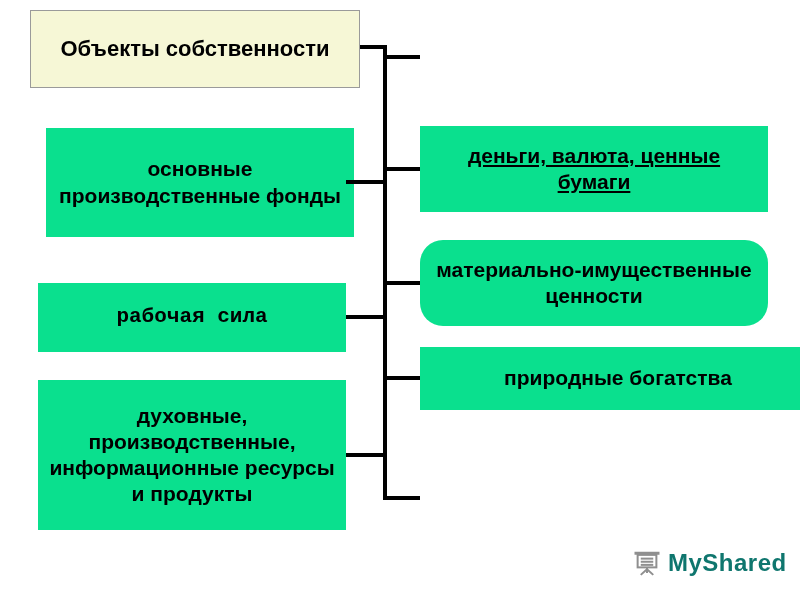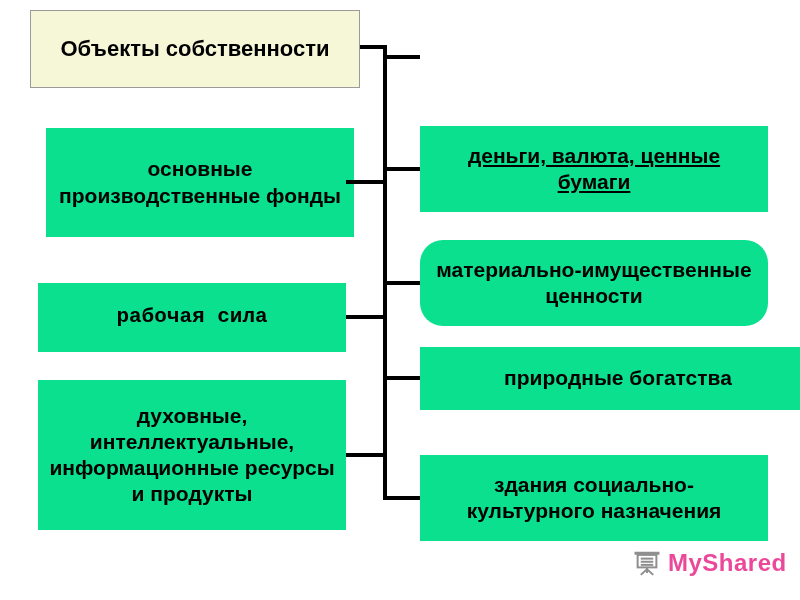--- a/index.html
+++ b/index.html
@@ -47,21 +47,21 @@
   .c-l2{left:346px;top:453px;width:41px;}
   .c-r0{left:383px;top:55px;width:37px;}
   .c-r1{left:383px;top:167px;width:37px;}
   .c-r2{left:383px;top:281px;width:37px;}
   .c-r3{left:383px;top:376px;width:37px;}
   .c-r4{left:383px;top:496px;width:37px;}
   
   .watermark{
     position:absolute;left:632px;top:548px;
     display:flex;align-items:center;gap:6px;
-    color:#ec4899;
+    color:#0f766e;
   }
   .watermark .wm-text{
     font-size:24px;font-weight:bold;letter-spacing:0.5px;
     font-family:"Liberation Sans", sans-serif;
   }
   .wm-icon svg{display:block;}
 </style>
 </head>
 <body>
 
@@ -71,34 +71,31 @@
     <span>Объекты собственности</span>
   </div>
 
   <div class="box green l0">
     <span>основные производственные фонды</span>
   </div>
   <div class="box green l1">
     <span>рабочая сила</span>
   </div>
   <div class="box green l2">
-    <span>духовные, интеллектуальные, информационные ресурсы и продукты</span>
+    <span>духовные, производственные, информационные ресурсы и продукты</span>
   </div>
 
   <div class="box green r1">
     <span>деньги, валюта, ценные бумаги</span>
   </div>
   <div class="box green r2">
     <span>материально-имущественные ценности</span>
   </div>
   <div class="box green r3">
     <span>природные богатства</span>
-  </div>
-  <div class="box green r4">
-    <span>здания социально-культурного назначения</span>
   </div>
 
   <div class="line spine"></div>
   <div class="line h c-title"></div>
   <div class="line h c-l0"></div>
   <div class="line h c-l1"></div>
   <div class="line h c-l2"></div>
   <div class="line h c-r0"></div>
   <div class="line h c-r1"></div>
   <div class="line h c-r2"></div>

